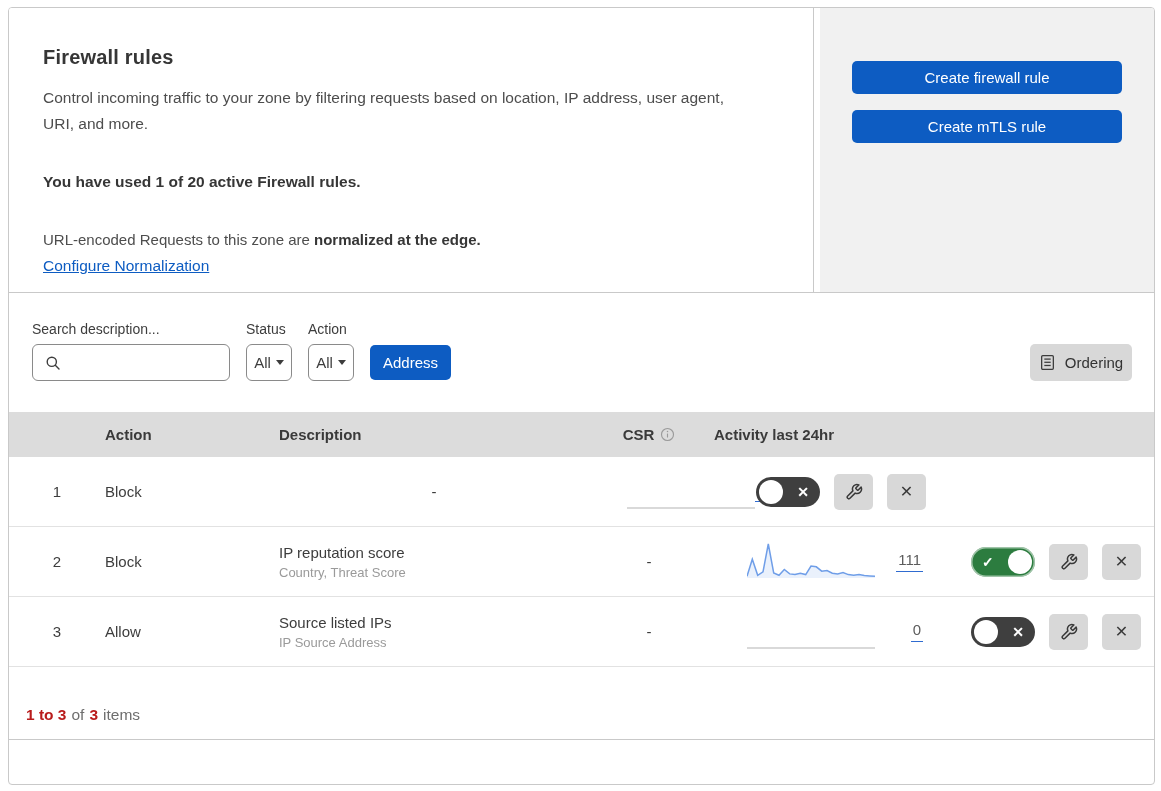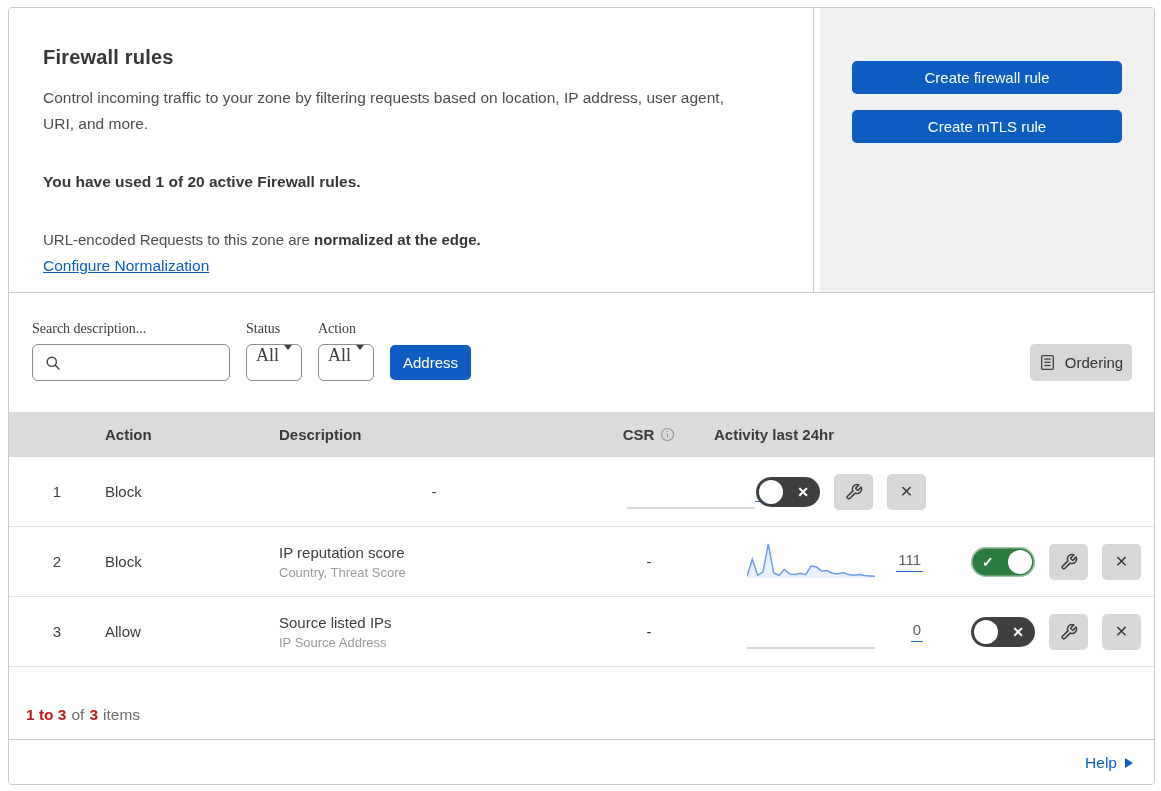--- a/index.html
+++ b/index.html
@@ -26,28 +26,28 @@
 
   .btn-primary {
     background: var(--accent-blue); color: #fff; border: none; border-radius: 5px;
     font-family: inherit; font-size: 15px; cursor: pointer;
   }
   .panel-btn { width: 270px; height: 33px; }
 
   
   .filter-row { height: 119px; display: flex; align-items: flex-end; justify-content: space-between; padding: 0 22px 31px 23px; background: #fff; }
   .filter-left { display: flex; align-items: flex-end; gap: 16px; }
-  .field { display: flex; flex-direction: column; gap: 7px; font-family: Liberation Serif, serif; }
+  .field { display: flex; flex-direction: column; gap: 7px; }
   .field-label { font-size: 14px; color: #3d3d3d; }
 
   .search-box { width: 198px; height: 37px; border: 1px solid #8a8a8a; border-radius: 6px; background: #fff; display: flex; align-items: center; padding: 0 10px 0 12px; }
   .search-box svg { flex: 0 0 auto; }
   .search-box input { border: none; outline: none; flex: 1; min-width: 0; margin-left: 8px; font-family: inherit; font-size: 15px; color: #333; background: transparent; }
 
-  .dropdown { width: 56px; height: 37px; border: 1px solid #8a8a8a; border-radius: 6px; background: #fff; display: flex; justify-content: center; gap: 5px; font-family: inherit; font-size: 18px; color: #3d3d3d; cursor: pointer; }
+  .dropdown { width: 46px; height: 37px; border: 1px solid #8a8a8a; border-radius: 6px; background: #fff; display: flex; align-items: center; justify-content: center; gap: 5px; font-family: inherit; font-size: 15px; color: #3d3d3d; cursor: pointer; }
   .caret { width: 0; height: 0; border-left: 4px solid transparent; border-right: 4px solid transparent; border-top: 5px solid #3d3d3d; }
 
   .btn-search { width: 81px; height: 35px; margin-bottom: 1px; }
 
   .btn-gray { background: var(--button-gray); border: none; border-radius: 5px; color: #333; font-family: inherit; cursor: pointer; }
   .ordering-btn { height: 37px; width: 102px; display: flex; align-items: center; justify-content: center; gap: 9px; font-size: 15px; }
 
   
   .trow { display: grid; grid-template-columns: 96px 174px 310px 120px 230px 1fr; align-items: center; }
   .thead { background: var(--header-gray); height: 45px; font-size: 15px; font-weight: 700; color: #3a3a3a; }
@@ -253,20 +253,14 @@
       </div>
     </div>
   </div>
 
   <div class="pagination">
     <strong>1 to 3</strong>
     <span>of</span>
     <strong>3</strong>
     <span>items</span>
   </div>
-  <div class="help-bar">
-    <a class="help-link">
-      <span>Help</span>
-      <span class="help-arrow"></span>
-    </a>
-  </div>
 
 </div>
 
 </body></html>

